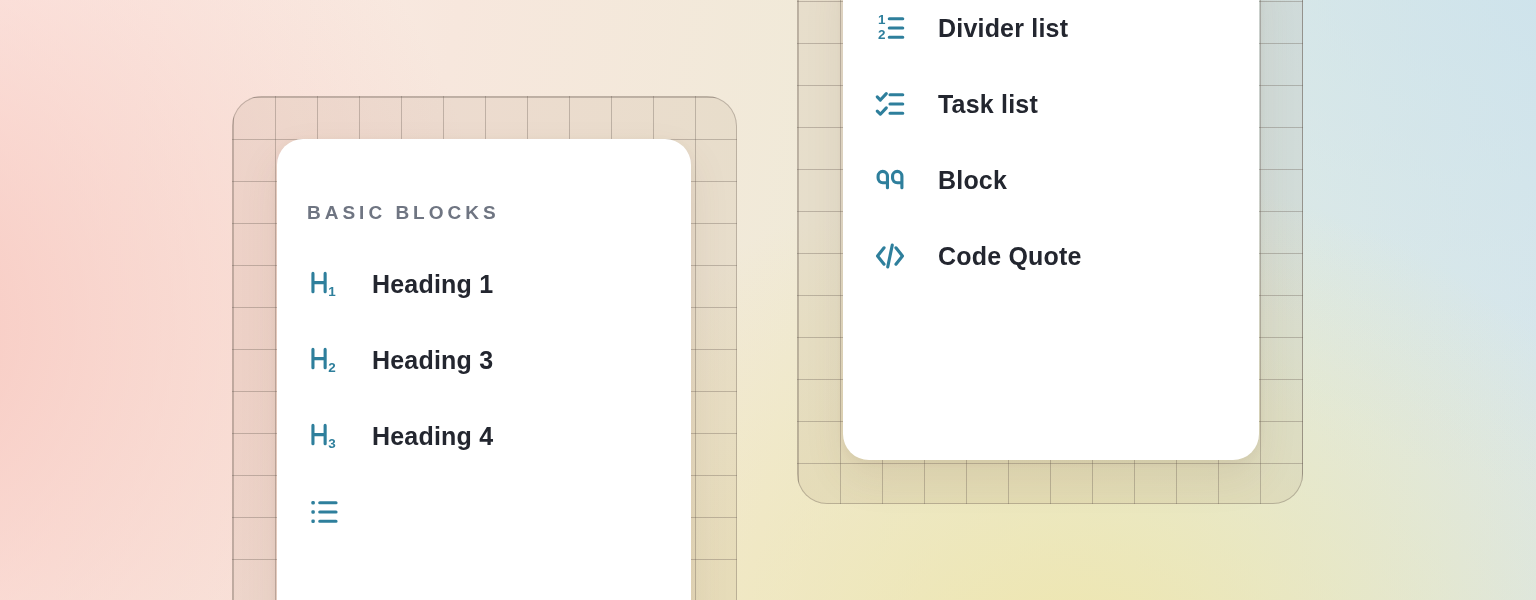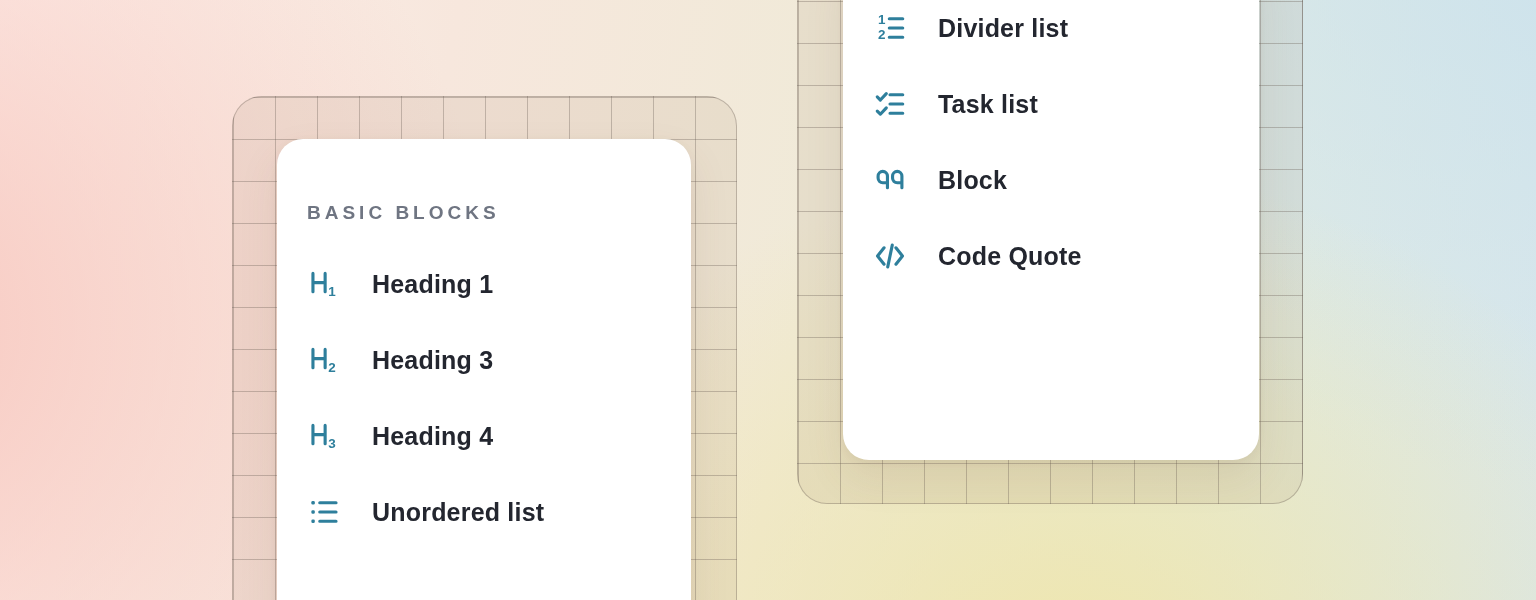--- a/index.html
+++ b/index.html
@@ -131,21 +131,20 @@
       </div>
       <div class="menu-item">
         <span class="icon">
           <svg viewBox="0 0 24 24">
             <path d="M9 5.5h11.5M9 12h11.5M9 18.5h11.5"></path>
             <rect class="fill" x="3.1" y="4.3" width="2.4" height="2.4" rx="0.9"></rect>
             <rect class="fill" x="3.1" y="10.8" width="2.4" height="2.4" rx="0.9"></rect>
             <rect class="fill" x="3.1" y="17.3" width="2.4" height="2.4" rx="0.9"></rect>
           </svg>
         </span>
-        <span class="label">Unordered list</span>
       </div>
     </div>
 </div>
 
 <div class="card right">
   <div class="items">
       <div class="menu-item">
         <span class="icon">
           <svg viewBox="0 0 24 24">
             <path d="M11.5 5.5H21M11.5 12H21M11.5 18.5H21"></path>

